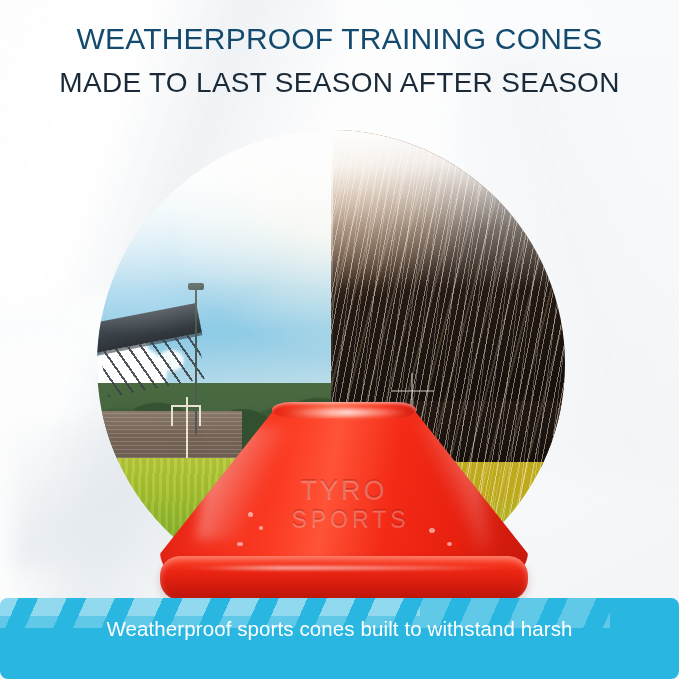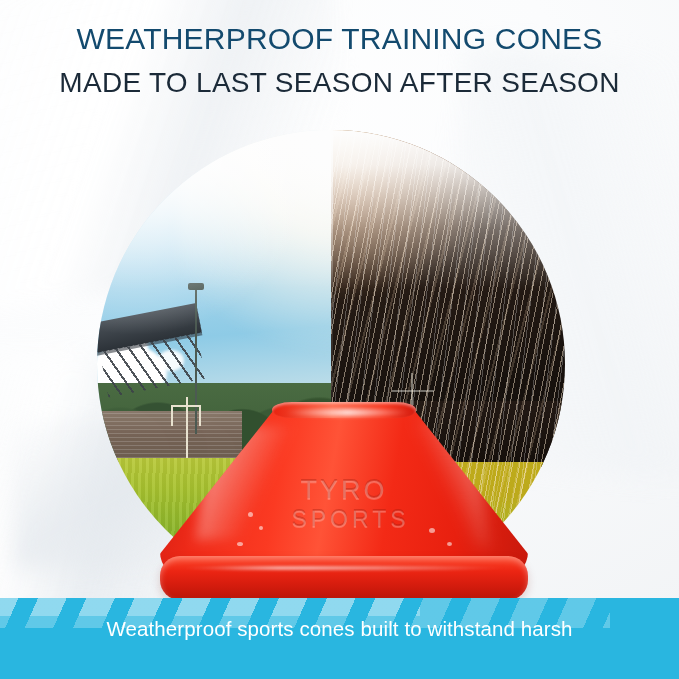--- a/index.html
+++ b/index.html
@@ -243,21 +243,21 @@
     user-select:none;
     margin-top:32px;
   }
   .cone .emboss .l1{font-size:27px;}
   .cone .emboss .l2{font-size:23px;letter-spacing:4px;padding-left:13px;}
   .cone .drop{position:absolute;background:rgba(255,255,255,.55);border-radius:50%;filter:blur(.4px);}
 
   
   .band{
     position:absolute;left:0;right:0;bottom:0;height:81px;
-    background:#29b6e0;z-index:35;overflow:hidden;
+    background:#29b6e0;z-index:35;overflow:hidden;border-radius:8px;
   }
   .stripes{
     position:absolute;left:-10px;top:0;width:620px;height:30px;
     background:repeating-linear-gradient(114deg,
       rgba(255,255,255,.26) 0 26px,
       rgba(255,255,255,0) 26px 44px);
   }
   .stripes2{
     position:absolute;left:-10px;top:0;width:430px;height:18px;
     background:repeating-linear-gradient(114deg,

